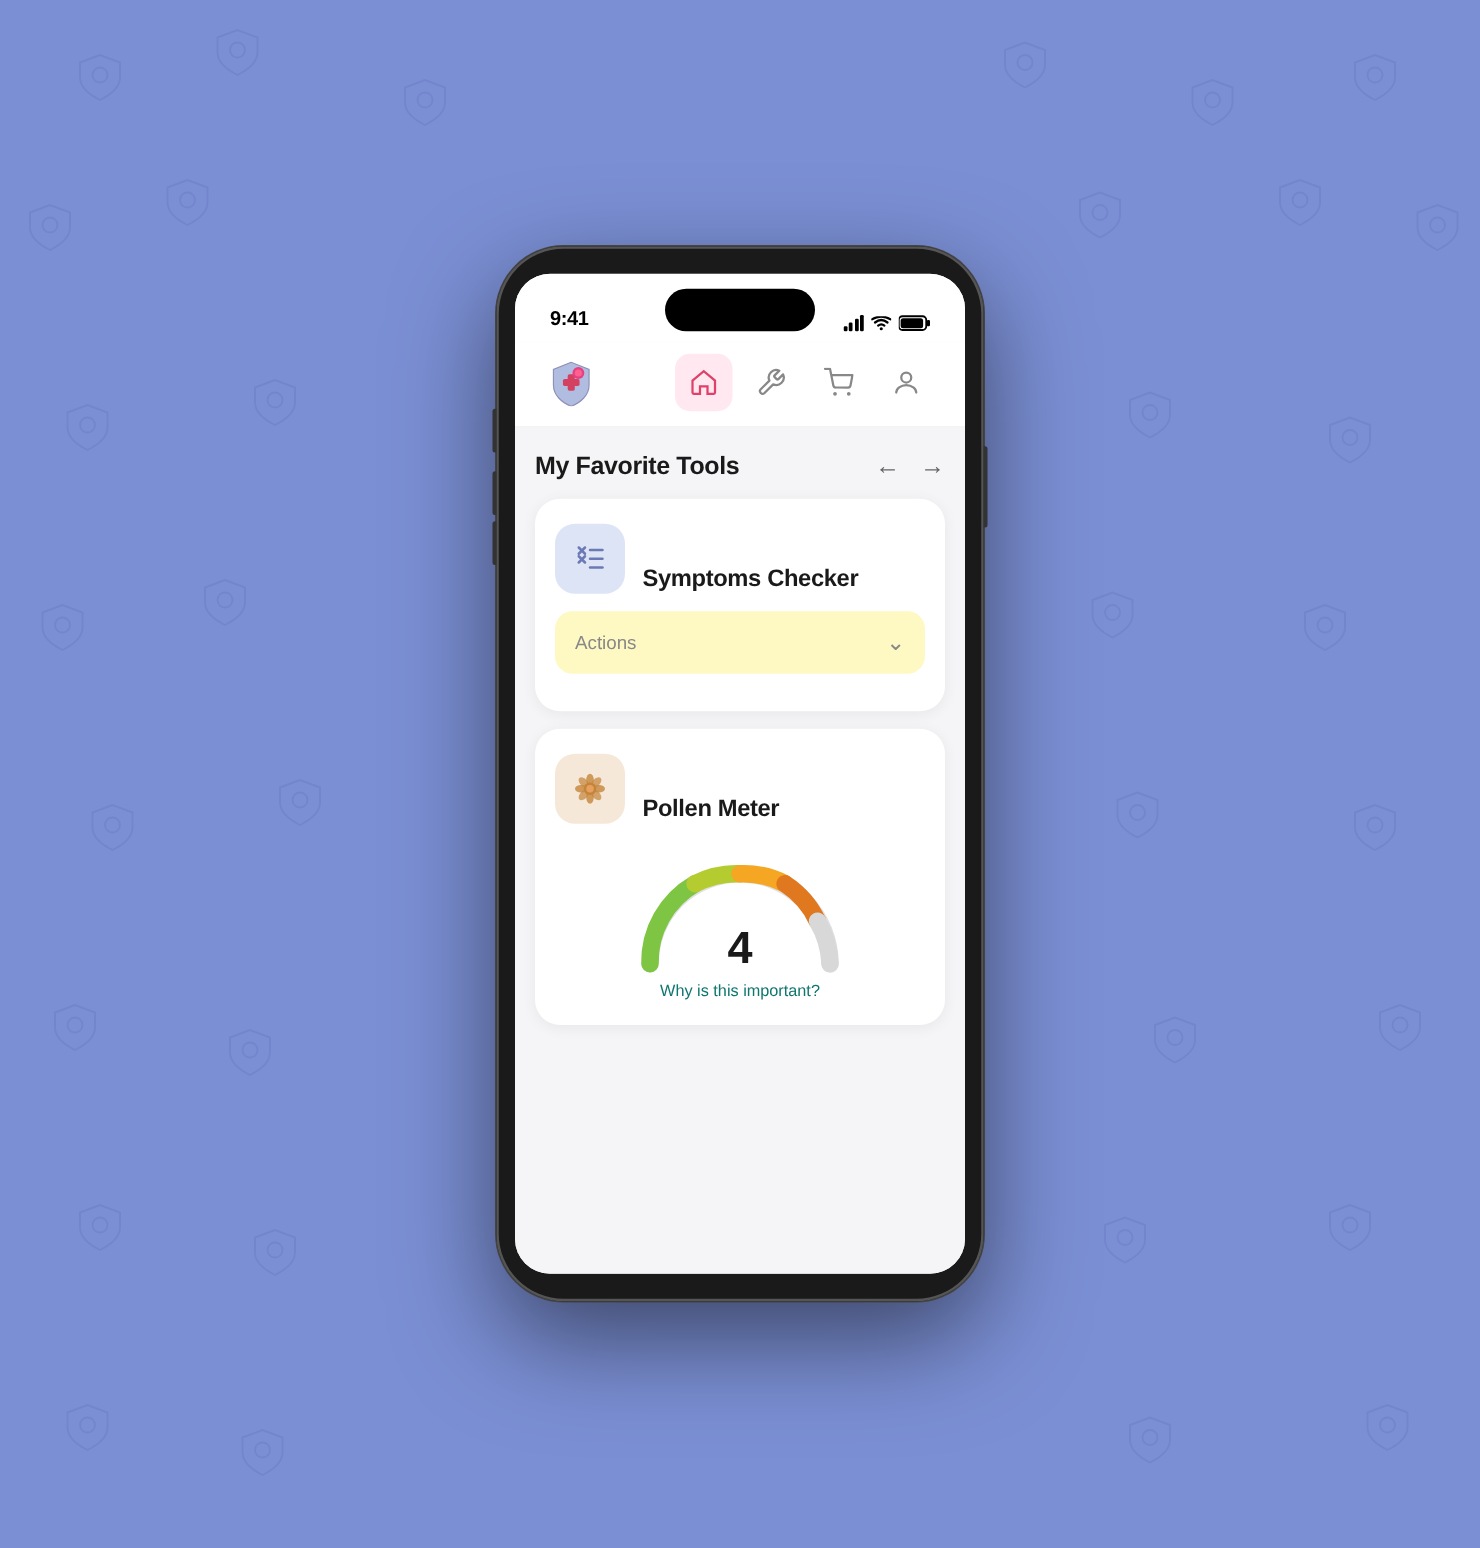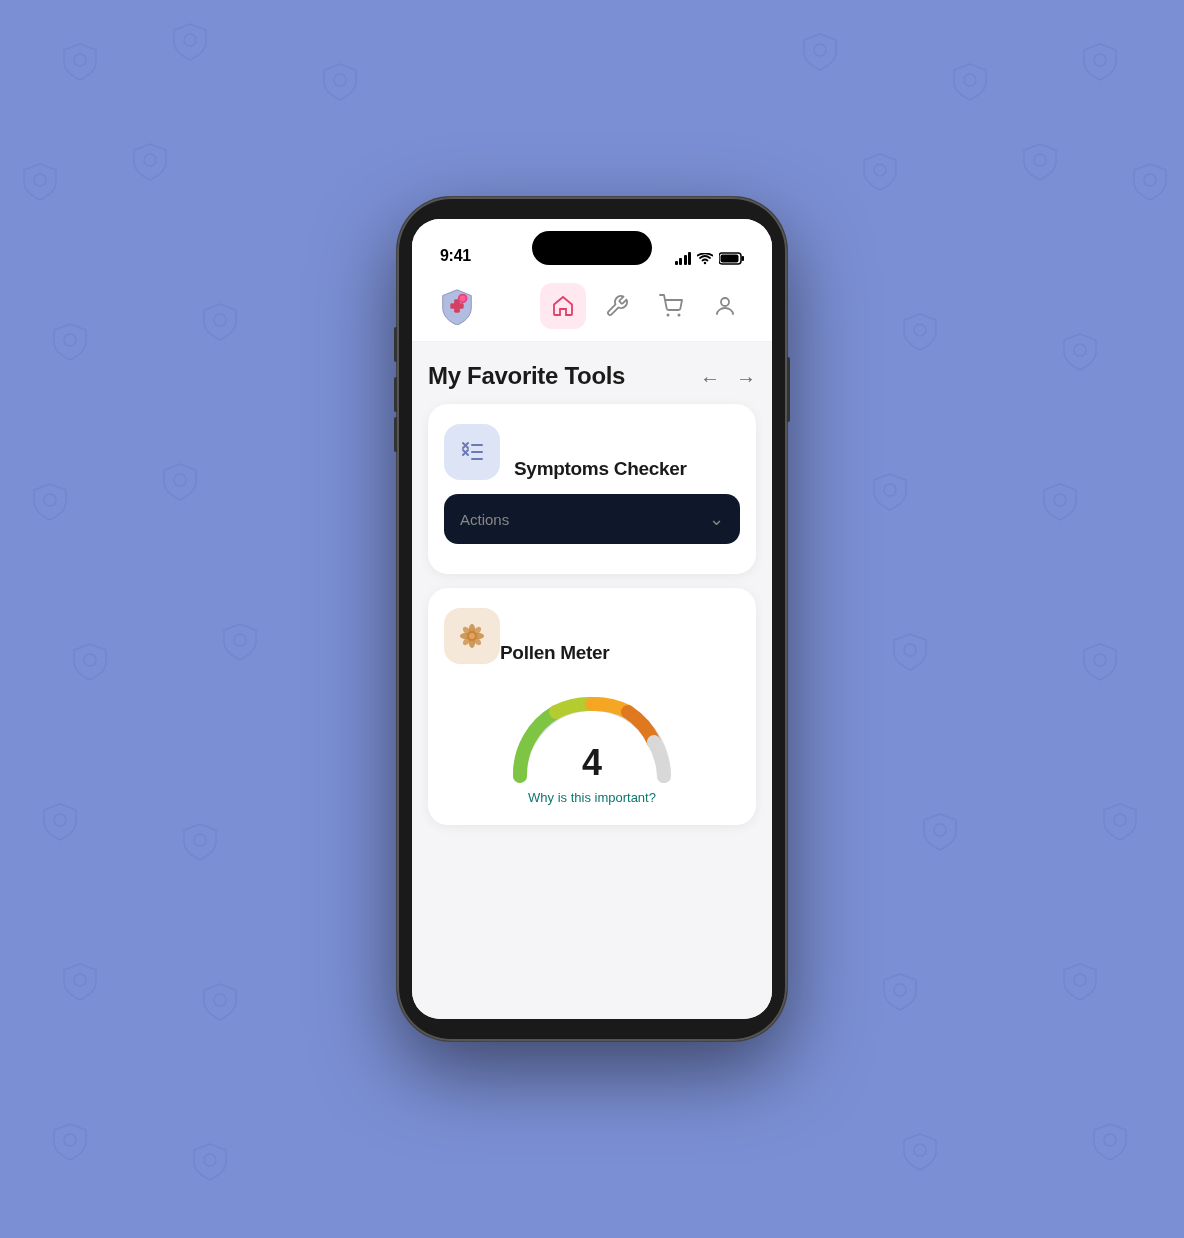--- a/index.html
+++ b/index.html
@@ -187,21 +187,21 @@
 
     
     .section-header {
       display: flex;
       align-items: center;
       justify-content: space-between;
       margin-bottom: 14px;
     }
 
     .section-title {
-      font-size: 24px;
+      font-size: 20px;
       font-weight: 600;
       color: #1a1a1a;
       letter-spacing: -0.3px;
     }
 
     .nav-arrows {
       display: flex;
       gap: 16px;
       align-items: center;
     }
@@ -251,21 +251,21 @@
     .tool-title {
       font-size: 19px;
       font-weight: 600;
       color: #1a1a1a;
       letter-spacing: -0.3px;
       margin-top: 34px;
     }
 
     
     .actions-row {
-      background: #0f172a;
+      background: #fef9c3;
       border-radius: 14px;
       padding: 14px 16px;
       display: flex;
       align-items: center;
       justify-content: space-between;
       margin-bottom: 10px;
       cursor: pointer;
     }
 
     .actions-label {
@@ -298,21 +298,21 @@
 
     .chevron-right {
       font-size: 18px;
       color: #c06;
     }
 
     
     .pollen-card-header {
       display: flex;
       align-items: center;
-      gap: 0;
+      gap: 14px;
       margin-bottom: 16px;
     }
 
     
     .gauge-container {
       display: flex;
       flex-direction: column;
       align-items: center;
       padding: 4px 0 0;
     }

